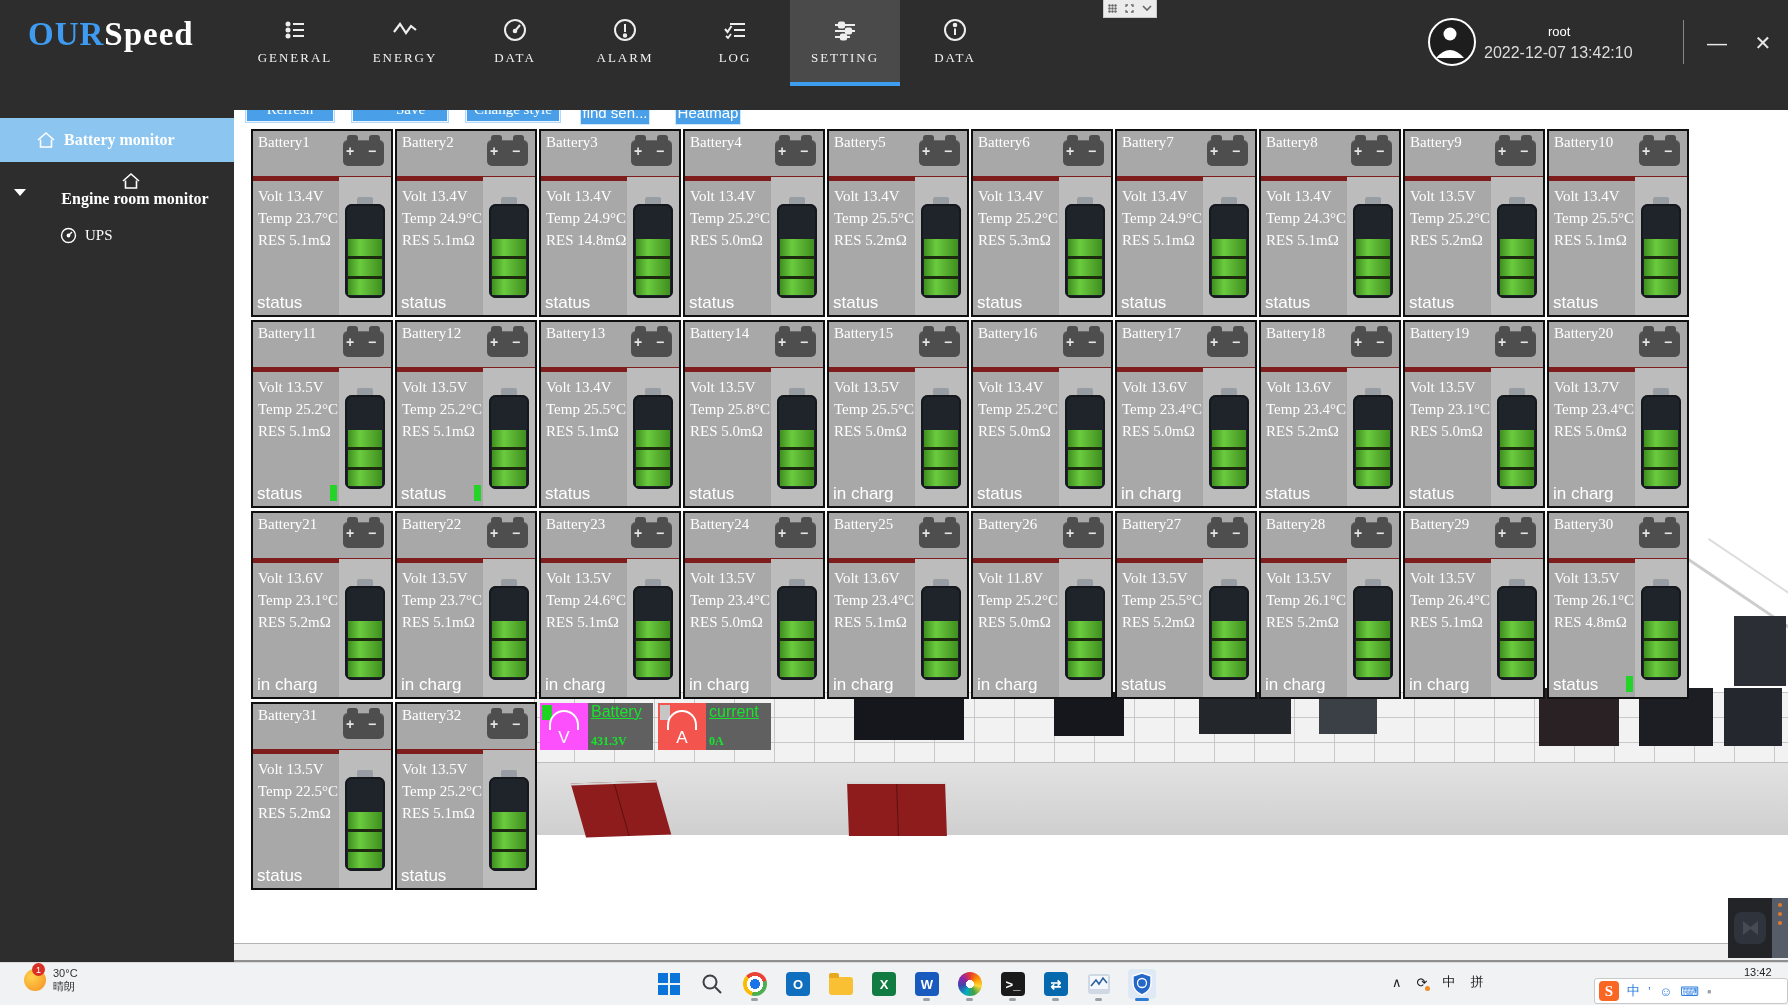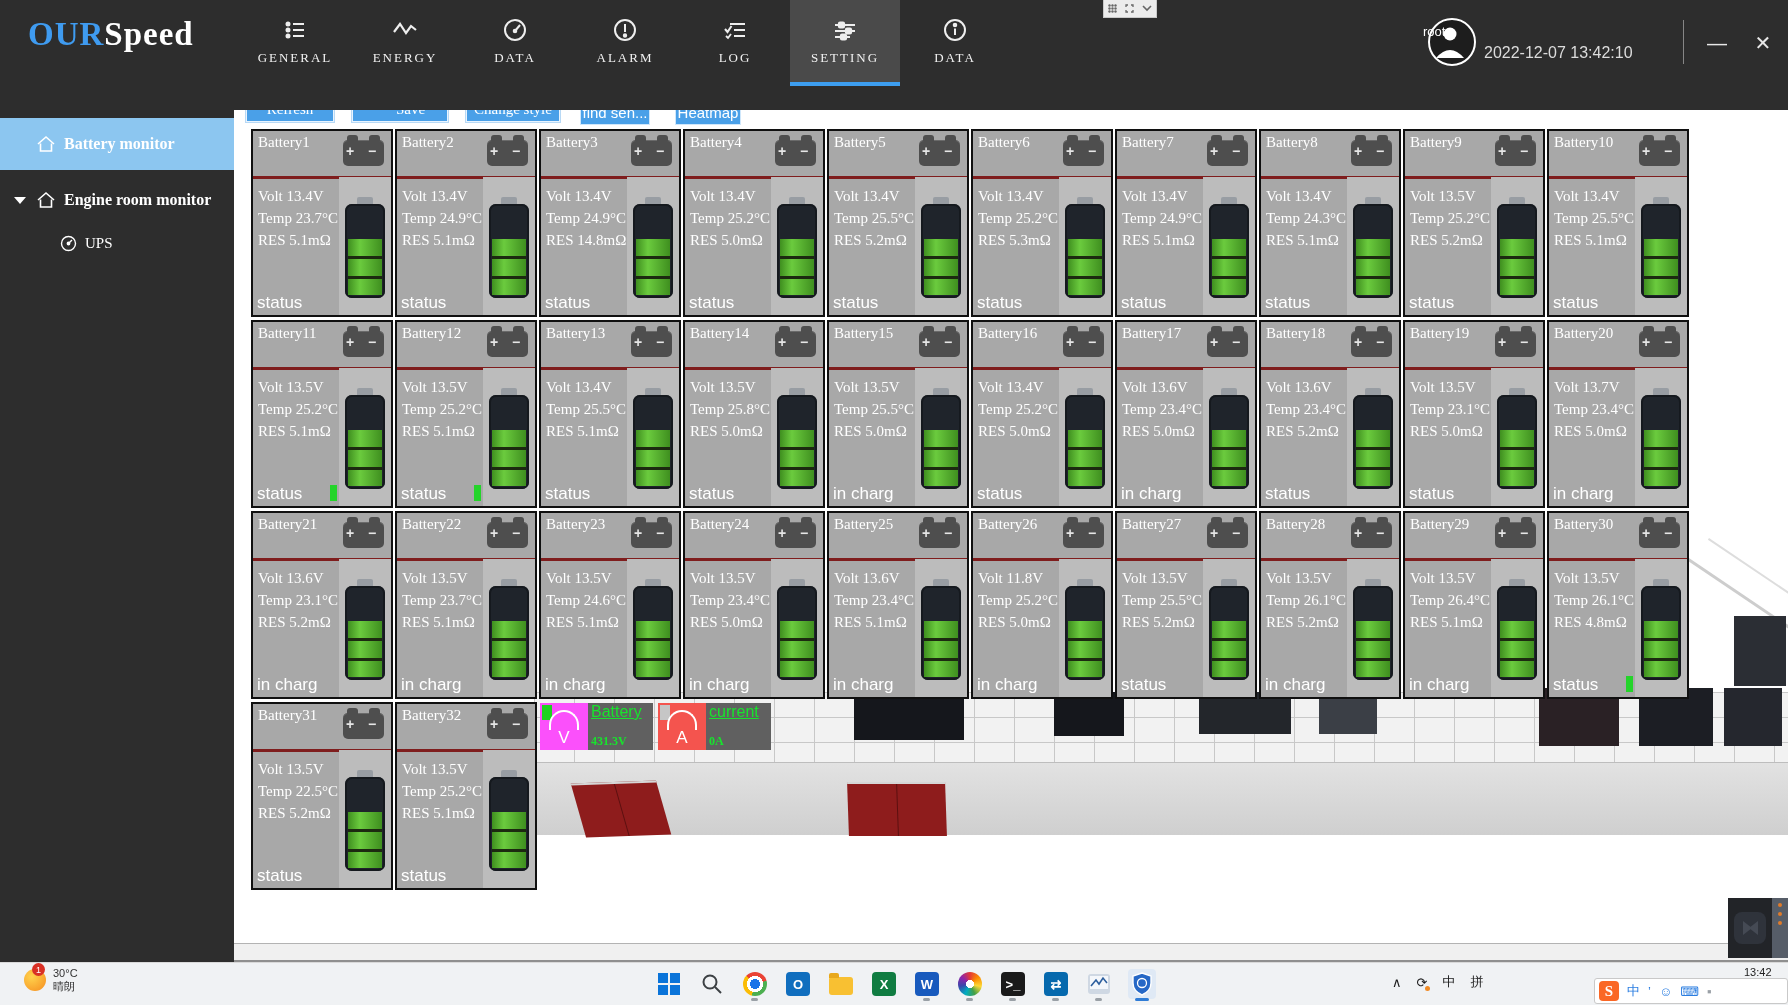--- a/index.html
+++ b/index.html
@@ -12,30 +12,30 @@
   #nav{position:absolute;left:240px;top:0;height:86px;display:flex;}
   .nav-item{width:110px;height:86px;display:flex;flex-direction:column;align-items:center;justify-content:flex-start;cursor:pointer;position:relative;}
   .nav-item .nav-icon{margin-top:15px;height:30px;display:flex;align-items:center;}
   .nav-item .nav-label{margin-top:5px;font-family:"Liberation Serif",serif;font-size:13px;color:#f2f2f2;letter-spacing:2px;}
   .nav-item.active{background:#4a4a4a;}
   .nav-item.active::after{content:"";position:absolute;left:0;bottom:0;width:100%;height:4px;background:#3d9ef0;}
   
   #minibar{position:absolute;left:1103px;top:0;width:52px;height:17px;background:#ececec;border:1px solid #c9c9c9;border-top:none;display:flex;align-items:center;justify-content:space-around;z-index:40;}
   
   #avatar{position:absolute;left:1428px;top:18px;width:44px;height:44px;border:2px solid #fff;border-radius:50%;background:#1d1d1d;overflow:hidden;}
-  #user-name{position:absolute;left:1423px;top:24px;font-size:13px;color:#fff;}
+  #user-name{position:absolute;left:1548px;top:24px;font-size:13px;color:#fff;}
   #user-date{position:absolute;left:1484px;top:44px;font-size:16px;color:#dcdcdc;}
   #tb-divider{position:absolute;left:1683px;top:20px;width:1px;height:44px;background:#868686;}
   .winctl{position:absolute;top:28px;color:#e8e8e8;font-size:20px;width:30px;height:30px;display:flex;align-items:center;justify-content:center;cursor:pointer;}
   #btn-min{left:1702px;} #btn-close{left:1748px;}
   
   #sidebar{position:absolute;left:0;top:86px;width:234px;height:876px;background:#2d2d2d;z-index:25;}
   .side-item{position:relative;color:#fff;font-family:"Liberation Serif",serif;font-weight:bold;cursor:pointer;display:flex;align-items:center;}
-  #side-battery{height:52px;margin-top:32px;background:#8cc6f0;padding-left:36px;font-size:16px;}
-  #side-engine{height:40px;margin-top:10px;padding-left:36px;font-size:16px;}
+  #side-battery{height:44px;margin-top:32px;background:#8cc6f0;padding-left:36px;font-size:16px;}
+  #side-engine{height:40px;margin-top:10px;padding-left:36px;font-size:16px;flex-direction:column;}
   #side-ups{height:30px;margin-top:8px;padding-left:60px;font-size:15px;font-weight:normal;}
   .side-item .s-icon{margin-right:8px;display:flex;}
   .tri-down{position:absolute;left:14px;top:17px;width:0;height:0;border-left:6px solid transparent;border-right:6px solid transparent;border-top:7px solid #fff;}
   
   #content{position:absolute;left:234px;top:86px;width:1554px;height:876px;background:#fff;overflow:hidden;z-index:5;}
   
   #btnrow{position:absolute;left:0;top:0;width:100%;height:42px;z-index:20;border-radius:19px;}
   .tbtn{position:absolute;top:10px;height:26px;background:#4aa0e8;color:#fff;display:flex;align-items:center;justify-content:center;cursor:pointer;box-sizing:border-box;}
   .tbtn.classic{border:1px solid #e8f4ff;box-shadow:0 0 0 1px #b8d9f5;font-family:"Liberation Serif",serif;font-size:15px;}
   .tbtn.flat{top:13px;font-size:15px;border:1px solid #cfe7fb;}
@@ -60,21 +60,21 @@
   #corner{position:absolute;left:1494px;top:812px;width:44px;height:60px;background:#222428;z-index:9;}
   #corner .ico{position:absolute;left:6px;top:14px;width:32px;height:32px;background:#2f333b;border-radius:8px;display:flex;align-items:center;justify-content:center;}
   #corner .ico span{width:0;height:0;border-top:7px solid transparent;border-bottom:7px solid transparent;}
   #corner .ico .t1{border-left:9px solid #454a54;}
   #corner .ico .t2{border-right:9px solid #454a54;margin-left:-3px;}
   #corner-side{position:absolute;left:1538px;top:812px;width:16px;height:60px;background:#565d68;z-index:9;}
   #corner-side i{display:block;width:4px;height:4px;border-radius:50%;background:#e07b2a;margin:5px auto 0;}
   
   #grid{position:absolute;left:17px;top:43px;display:grid;grid-template-columns:repeat(10,142px);column-gap:2px;row-gap:3px;z-index:6;}
   .bat-card{position:relative;width:142px;height:188px;background:#a8a8a8;border:2px solid #101010;box-sizing:border-box;color:#fff;font-family:"Liberation Serif",serif;overflow:hidden;cursor:pointer;}
-  .bat-head{position:relative;height:45px;border-bottom:3px solid #7f1d1d;}
+  .bat-head{position:relative;height:45px;border-bottom:5px solid #7f1d1d;}
   .bat-title{position:absolute;left:5px;top:3px;font-size:15px;}
   .term-icon{position:absolute;right:7px;top:9px;width:41px;height:26px;background:#4e4e4e;border-radius:5px;box-shadow:inset 0 1px 0 #6a6a6a;}
   .term-icon::before,.term-icon::after{content:"";position:absolute;top:-5px;width:11px;height:6px;background:#4e4e4e;border-radius:3px 3px 0 0;}
   .term-icon::before{left:4px;} .term-icon::after{right:4px;}
   .term-pm{position:absolute;left:0;top:3px;width:100%;text-align:center;color:#e6e6e6;font-size:14px;font-weight:bold;letter-spacing:5px;font-family:"Liberation Sans",sans-serif;}
   .bat-graphic{position:absolute;top:46px;right:0;bottom:0;width:52px;background:#bcbcbc;display:flex;flex-direction:column;align-items:center;}
   .bat-cap{width:16px;height:7px;background:#989da3;margin-top:20px;border-radius:2px 2px 0 0;}
   .bat-shell{width:40px;height:94px;background:#1f242b;border-radius:7px;position:relative;overflow:hidden;box-shadow:inset 0 0 0 2px #15191e;}
   .bat-fill{position:absolute;left:3px;right:3px;bottom:3px;height:56px;
      background:linear-gradient(to top,transparent 0 16px,#1c2a10 16px 19px,transparent 19px 36px,#1c2a10 36px 39px,transparent 39px),

